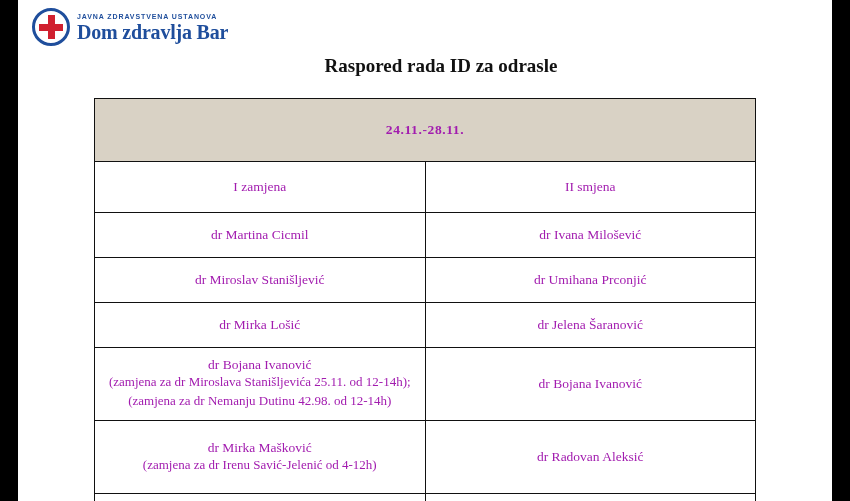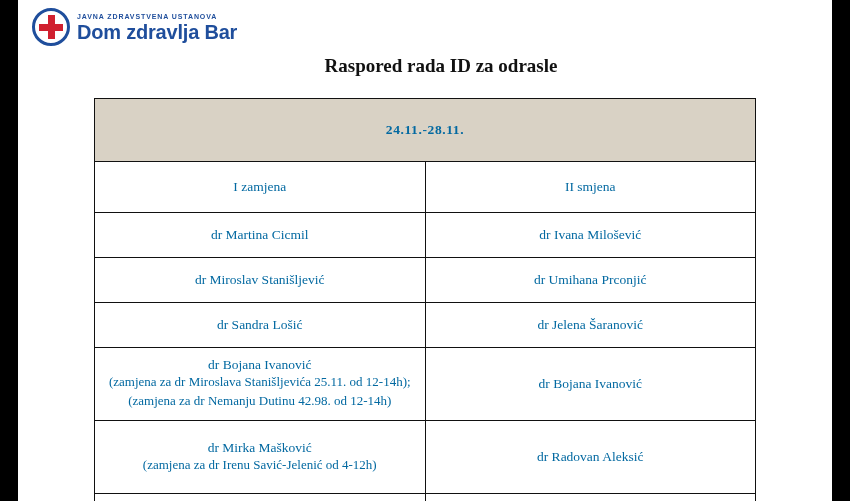--- a/index.html
+++ b/index.html
@@ -82,21 +82,21 @@
   }
   .logo-sup {
     font-family: "Liberation Sans", sans-serif;
     font-size: 7px;
     letter-spacing: 0.9px;
     color: #1f4e9c;
     font-weight: 700;
     margin-bottom: 2px;
   }
   .logo-name {
-    font-family: Liberation Sans, sans-serif;
+    font-family: Liberation Serif, serif;
     font-size: 20px;
     font-weight: 700;
     color: #1f4e9c;
     letter-spacing: -0.2px;
   }
 
   
   .doc-title {
     position: absolute;
     left: 16px;
@@ -118,21 +118,21 @@
   }
   table.sched {
     border-collapse: collapse;
     width: 662px;
     table-layout: fixed;
   }
   table.sched td {
     border: 1px solid #111111;
     text-align: center;
     vertical-align: middle;
-    color: #0369a1;
+    color: #a21caf;
     font-family: "Liberation Serif", serif;
     font-size: 13.5px;
     padding: 7px 6px;
   }
   td.week-head {
     background: #d9d2c5;
     font-size: 15px;
     font-weight: 700;
     letter-spacing: 0.6px;
     height: 48px;
@@ -215,21 +215,21 @@
             <td class="cell">
               <span class="nm">dr Miroslav Stanišljević</span>
             </td>
             <td class="cell">
               <span class="nm">dr Umihana Prconjić</span>
             </td>
           </tr>
 
           <tr>
             <td class="cell">
-              <span class="nm">dr Sandra Lošić</span>
+              <span class="nm">dr Mirka Lošić</span>
             </td>
             <td class="cell">
               <span class="nm">dr Jelena Šaranović</span>
             </td>
           </tr>
 
           <tr>
             <td class="cell tall">
               <span class="nm">dr Bojana Ivanović</span>
               <span class="note">(zamjena za dr Miroslava Stanišljevića 25.11. od 12-14h);</span>

